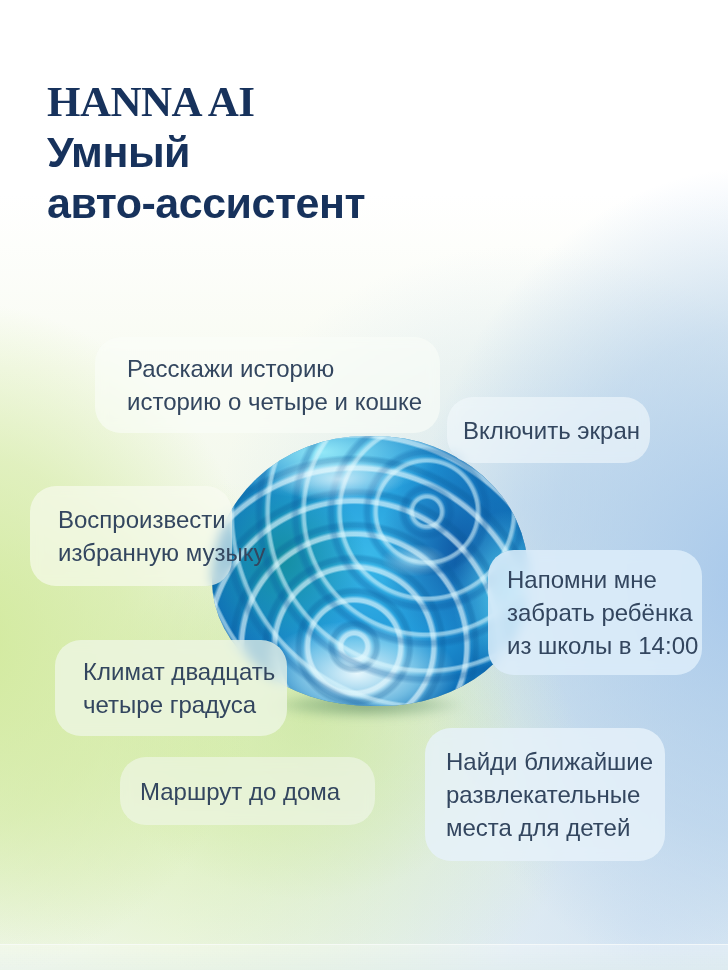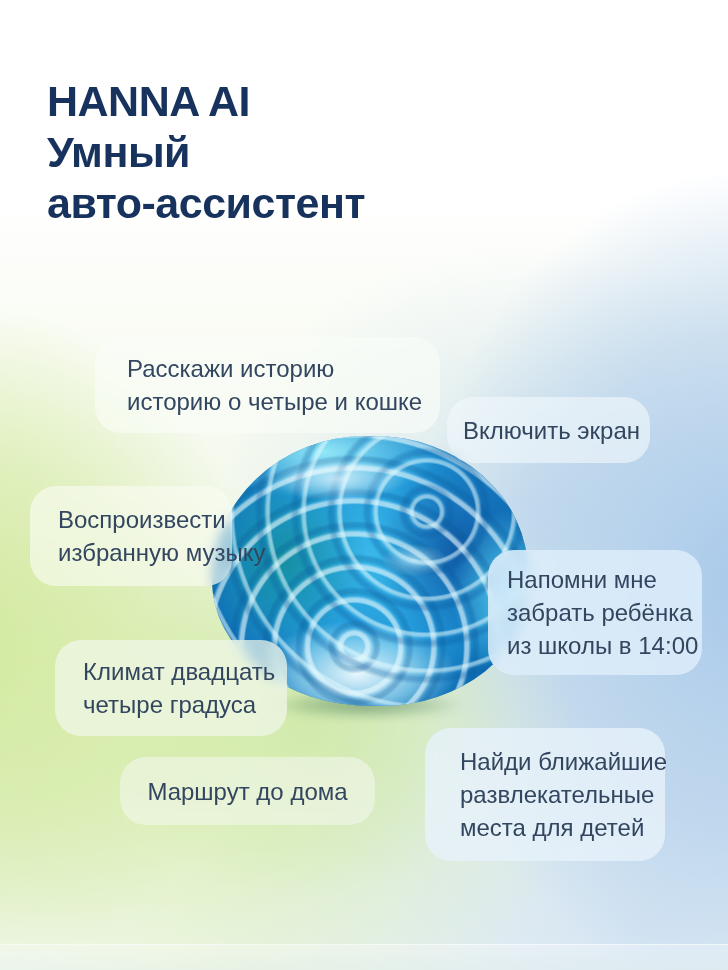--- a/index.html
+++ b/index.html
@@ -25,43 +25,43 @@
 
   
   .title-block {
     position: absolute; left: 47px; top: 76px; width: 560px;
     color: #17325c;
     font-weight: 700;
     font-size: 43px;
     line-height: 51px;
     letter-spacing: -0.5px;
   }
-  .title-brand { display: block; }
+  .title-brand { display: block; font-family: Liberation Serif, serif; }
   .title-sub { display: block; }
 
   
   .bubble {
     position: absolute;
     display: flex; flex-direction: column; justify-content: center;
     border-radius: 26px;
     color: #33465f;
     font-size: 24px;
     line-height: 33px;
     box-sizing: border-box;
     backdrop-filter: blur(6px);
   }
   .bubble span { display: block; white-space: nowrap; }
 
   .bubble-story    { left: 95px;  top: 337px; width: 345px; height: 96px;  padding: 0 32px; background: rgba(250,253,248,0.60); }
   .bubble-screen   { left: 447px; top: 397px; width: 203px; height: 66px;  padding: 0 16px; background: rgba(242,248,252,0.62); text-align: center; }
   .bubble-music    { left: 30px;  top: 486px; width: 202px; height: 100px; padding: 0 28px; background: rgba(250,252,243,0.62); }
   .bubble-reminder { left: 488px; top: 550px; width: 214px; height: 125px; padding: 0 19px; background: rgba(221,237,250,0.85); }
   .bubble-climate  { left: 55px;  top: 640px; width: 232px; height: 96px;  padding: 0 28px; background: rgba(240,246,233,0.72); }
-  .bubble-route    { left: 120px; top: 757px; width: 255px; height: 68px;  padding: 0 20px; background: rgba(241,247,236,0.60); text-align: center; }
-  .bubble-places   { left: 425px; top: 728px; width: 240px; height: 133px; padding: 0 35px; background: rgba(231,242,250,0.82); }
+  .bubble-route    { left: 120px; top: 757px; width: 255px; height: 68px;  padding: 0 20px; background: rgba(241,247,236,0.60); }
+  .bubble-places   { left: 425px; top: 728px; width: 240px; height: 133px; padding: 0 21px; background: rgba(231,242,250,0.82); }
 
   
   .orb-wrap {
     position: absolute; left: 212px; top: 436px; width: 316px; height: 270px;
     border-radius: 50% 50% 48% 52% / 55% 52% 45% 48%;
     overflow: hidden;
     box-shadow:
       inset -22px -12px 48px rgba(6, 44, 96, 0.40),
       inset 12px 16px 34px rgba(220, 250, 255, 0.30);
   }

